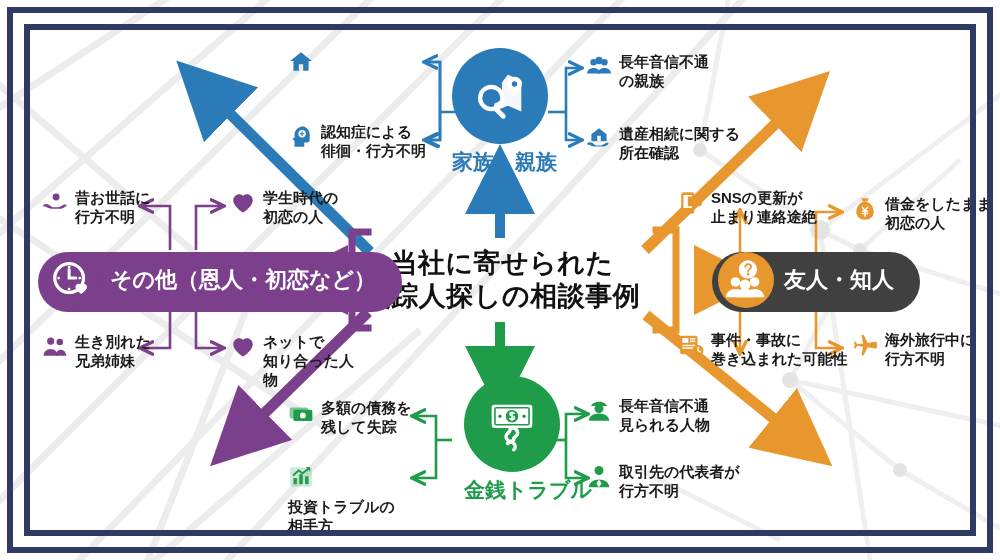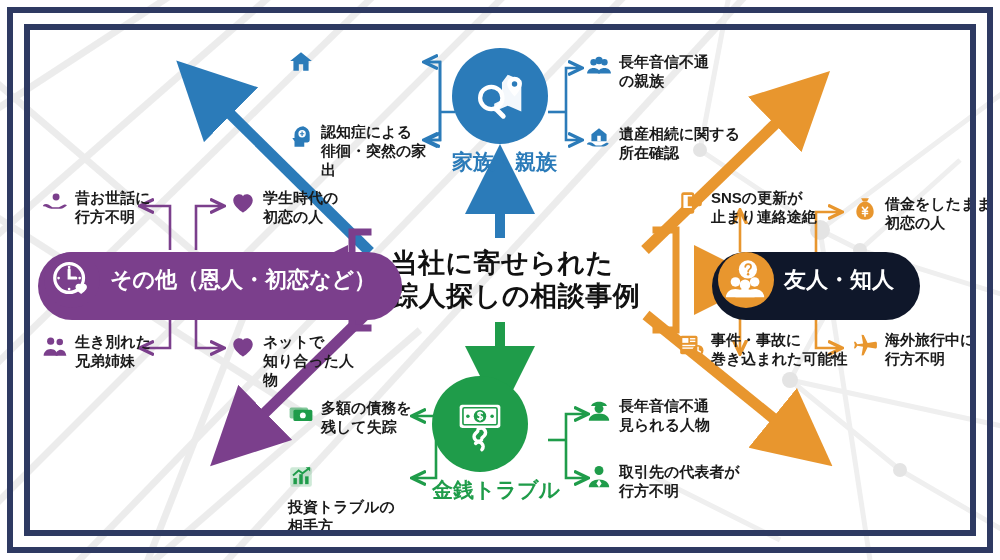--- a/index.html
+++ b/index.html
@@ -36,21 +36,21 @@
 
   
   .node{position:absolute;z-index:4;}
 
   .circle-node{display:flex;flex-direction:column;align-items:flex-start;}
   .circle{border-radius:50%;display:flex;align-items:center;justify-content:center;}
   .circle-label{font-size:21px;font-weight:bold;margin-top:4px;white-space:nowrap;}
 
   .pill{
     display:flex;align-items:center;border-radius:999px;height:56px;
-    padding:0 26px 12px 6px;
+    padding:0 26px 4px 6px;
   }
   .pill .pill-ic{width:56px;height:56px;border-radius:50%;display:flex;align-items:center;justify-content:center;flex:0 0 auto;}
   .pill .pill-txt{font-size:22px;font-weight:bold;color:#ffffff;margin-left:10px;white-space:nowrap;}
 
   
   .leaf{position:absolute;display:flex;align-items:flex-start;gap:7px;z-index:4;}
   .leaf .ic{width:26px;height:26px;flex:0 0 auto;margin-top:2px;}
   .leaf .tx{font-size:15px;font-weight:bold;color:#1a1a1a;line-height:1.28;white-space:pre-line;}
 </style>
 </head>
@@ -193,21 +193,21 @@
       </svg>
   </div>
 
   <div class="leaf" style="left:288px;top:122px;width:150px;">
     <svg class="ic" viewBox="0 0 24 24">
         <path fill="#2b7bb9" d="M14 2a8 8 0 0 0-8 8v3H4l2 3v5h9v-4h3a2 2 0 0 0 2-2v-5a8 8 0 0 0-6-8z"></path>
         <circle cx="13" cy="9" r="3.4" fill="#fff"></circle>
         <path d="M11 9h4M13 7v4" stroke="#2b7bb9" stroke-width="1.1" fill="none"></path>
       </svg>
     <div class="tx">認知症による
-徘徊・突然の家出</div>
+徘徊・行方不明</div>
   </div>
 
   <div class="leaf" style="left:586px;top:52px;width:160px;">
     <svg class="ic" viewBox="0 0 24 24">
         <g fill="#2b7bb9">
           <circle cx="7" cy="7.5" r="3"></circle>
           <circle cx="17" cy="7.5" r="3"></circle>
           <circle cx="12" cy="6" r="3.4"></circle>
           <path d="M1 18c0-3 2.7-5 6-5s6 2 6 5z"></path>
           <path d="M11 18c0-3 2.7-5 6-5s6 2 6 5z"></path>
@@ -280,21 +280,21 @@
 
   <div class="leaf" style="left:230px;top:332px;width:130px;">
     <svg class="ic" viewBox="0 0 24 24">
         <path fill="#7b3f8c" d="M12 21s-9-5.6-9-11.2C3 6.5 5.5 4 8.6 4c1.9 0 3 .9 3.4 1.8C12.4 4.9 13.5 4 15.4 4 18.5 4 21 6.5 21 9.8 21 15.4 12 21 12 21z"></path>
       </svg>
     <div class="tx">ネットで
 知り合った人物</div>
   </div>
 
   <div class="node" style="left:712px;top:252px;">
-    <div class="pill" style="background:#0f172a;">
+    <div class="pill" style="background:#404040;">
       <span class="pill-ic" style="background:#e8962e;">
         <svg width="46" height="46" viewBox="0 0 48 48">
           <g fill="#ffffff">
             <circle cx="13" cy="26" r="5"></circle>
               <circle cx="33" cy="26" r="5"></circle>
               <circle cx="23" cy="29" r="5.6"></circle>
             <path d="M3 42c0-5 4.5-8.6 10-8.6S23 37 23 42z"></path>
             <path d="M23 42c0-5 4.5-8.6 10-8.6S43 37 43 42z"></path>
             <path d="M13 42c0-5.4 4.5-9.2 10-9.2S33 36.6 33 42z"></path>
             <circle cx="26" cy="13" r="9.5"></circle>
@@ -349,21 +349,21 @@
   </div>
 
   <div class="leaf" style="left:852px;top:330px;width:140px;">
     <svg class="ic" viewBox="0 0 24 24">
         <path fill="#e8962e" d="M21.6 13.2 14.4 12l-3.6 7.4-2 .2 1.4-7.9-5.3-.9-1.6 2.3-1.5.1L2.6 10 1.8 7l1.5.1 1.6 2.3 5.3-.9L8.8 0.6l2 .2L14.4 8.2l7.2-1.2c.8-.1 1.4.6 1.4 1.4v3.4c0 .8-.6 1.5-1.4 1.4z" transform="translate(0,2)"></path>
       </svg>
     <div class="tx">海外旅行中に
 行方不明</div>
   </div>
 
-  <div class="node circle-node" style="left:432px;top:376px;width:96px;">
+  <div class="node circle-node" style="left:464px;top:376px;width:96px;">
     <div class="circle" style="width:96px;height:96px;background:#1f9c4a;">
       <svg width="62" height="62" viewBox="0 0 64 64">
         <g>
           <rect x="11" y="12" width="42" height="24" rx="2.6" fill="#ffffff"></rect>
           <rect x="14.4" y="15.2" width="35.2" height="17.6" rx="1.6" fill="none" stroke="#1f9c4a" stroke-width="1.7"></rect>
           <circle cx="32" cy="24" r="6.4" fill="#1f9c4a"></circle>
           <path d="M32 19.6v8.8M34.4 21.2c-.6-.7-1.5-1-2.4-1-1.3 0-2.2.7-2.2 1.7 0 2.4 4.8 1.2 4.8 3.7 0 1.1-1 1.8-2.4 1.8-1 0-1.9-.4-2.5-1.1" stroke="#ffffff" stroke-width="1.5" fill="none" stroke-linecap="round"></path>
           <circle cx="19.5" cy="24" r="1.8" fill="#1f9c4a"></circle>
             <circle cx="44.5" cy="24" r="1.8" fill="#1f9c4a"></circle>
           <g fill="none" stroke="#ffffff" stroke-width="3.6" stroke-linecap="round">

